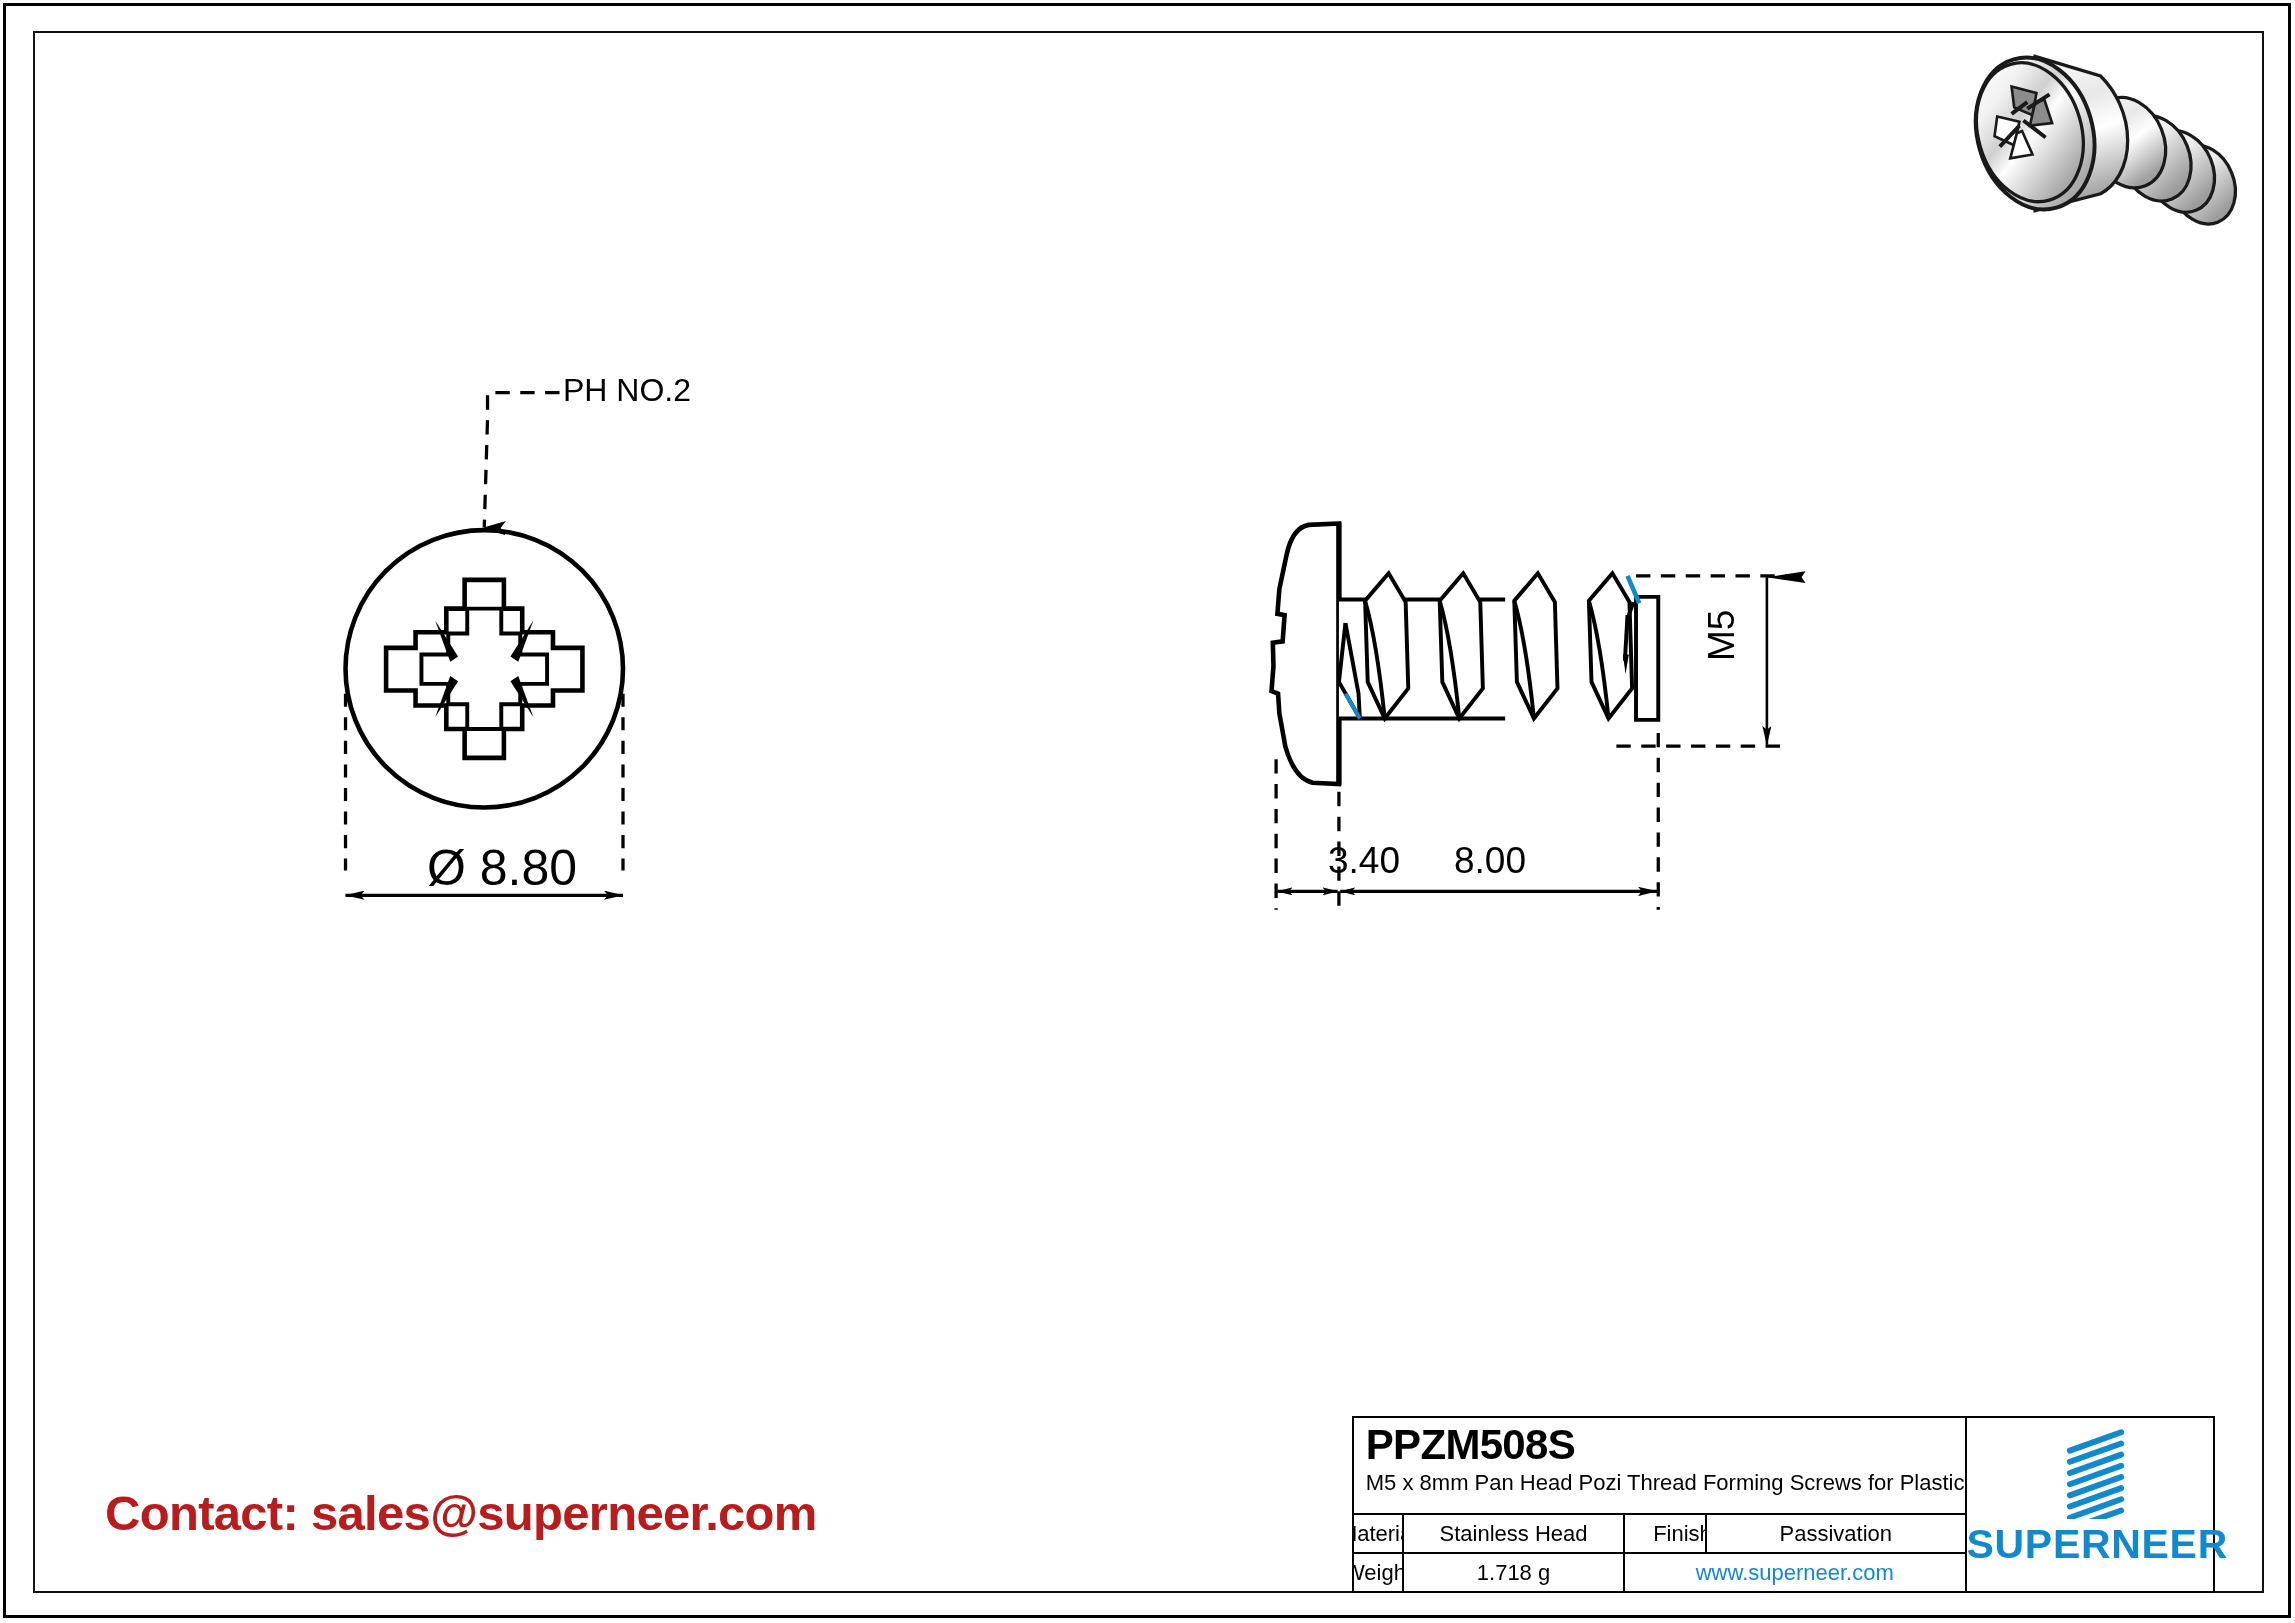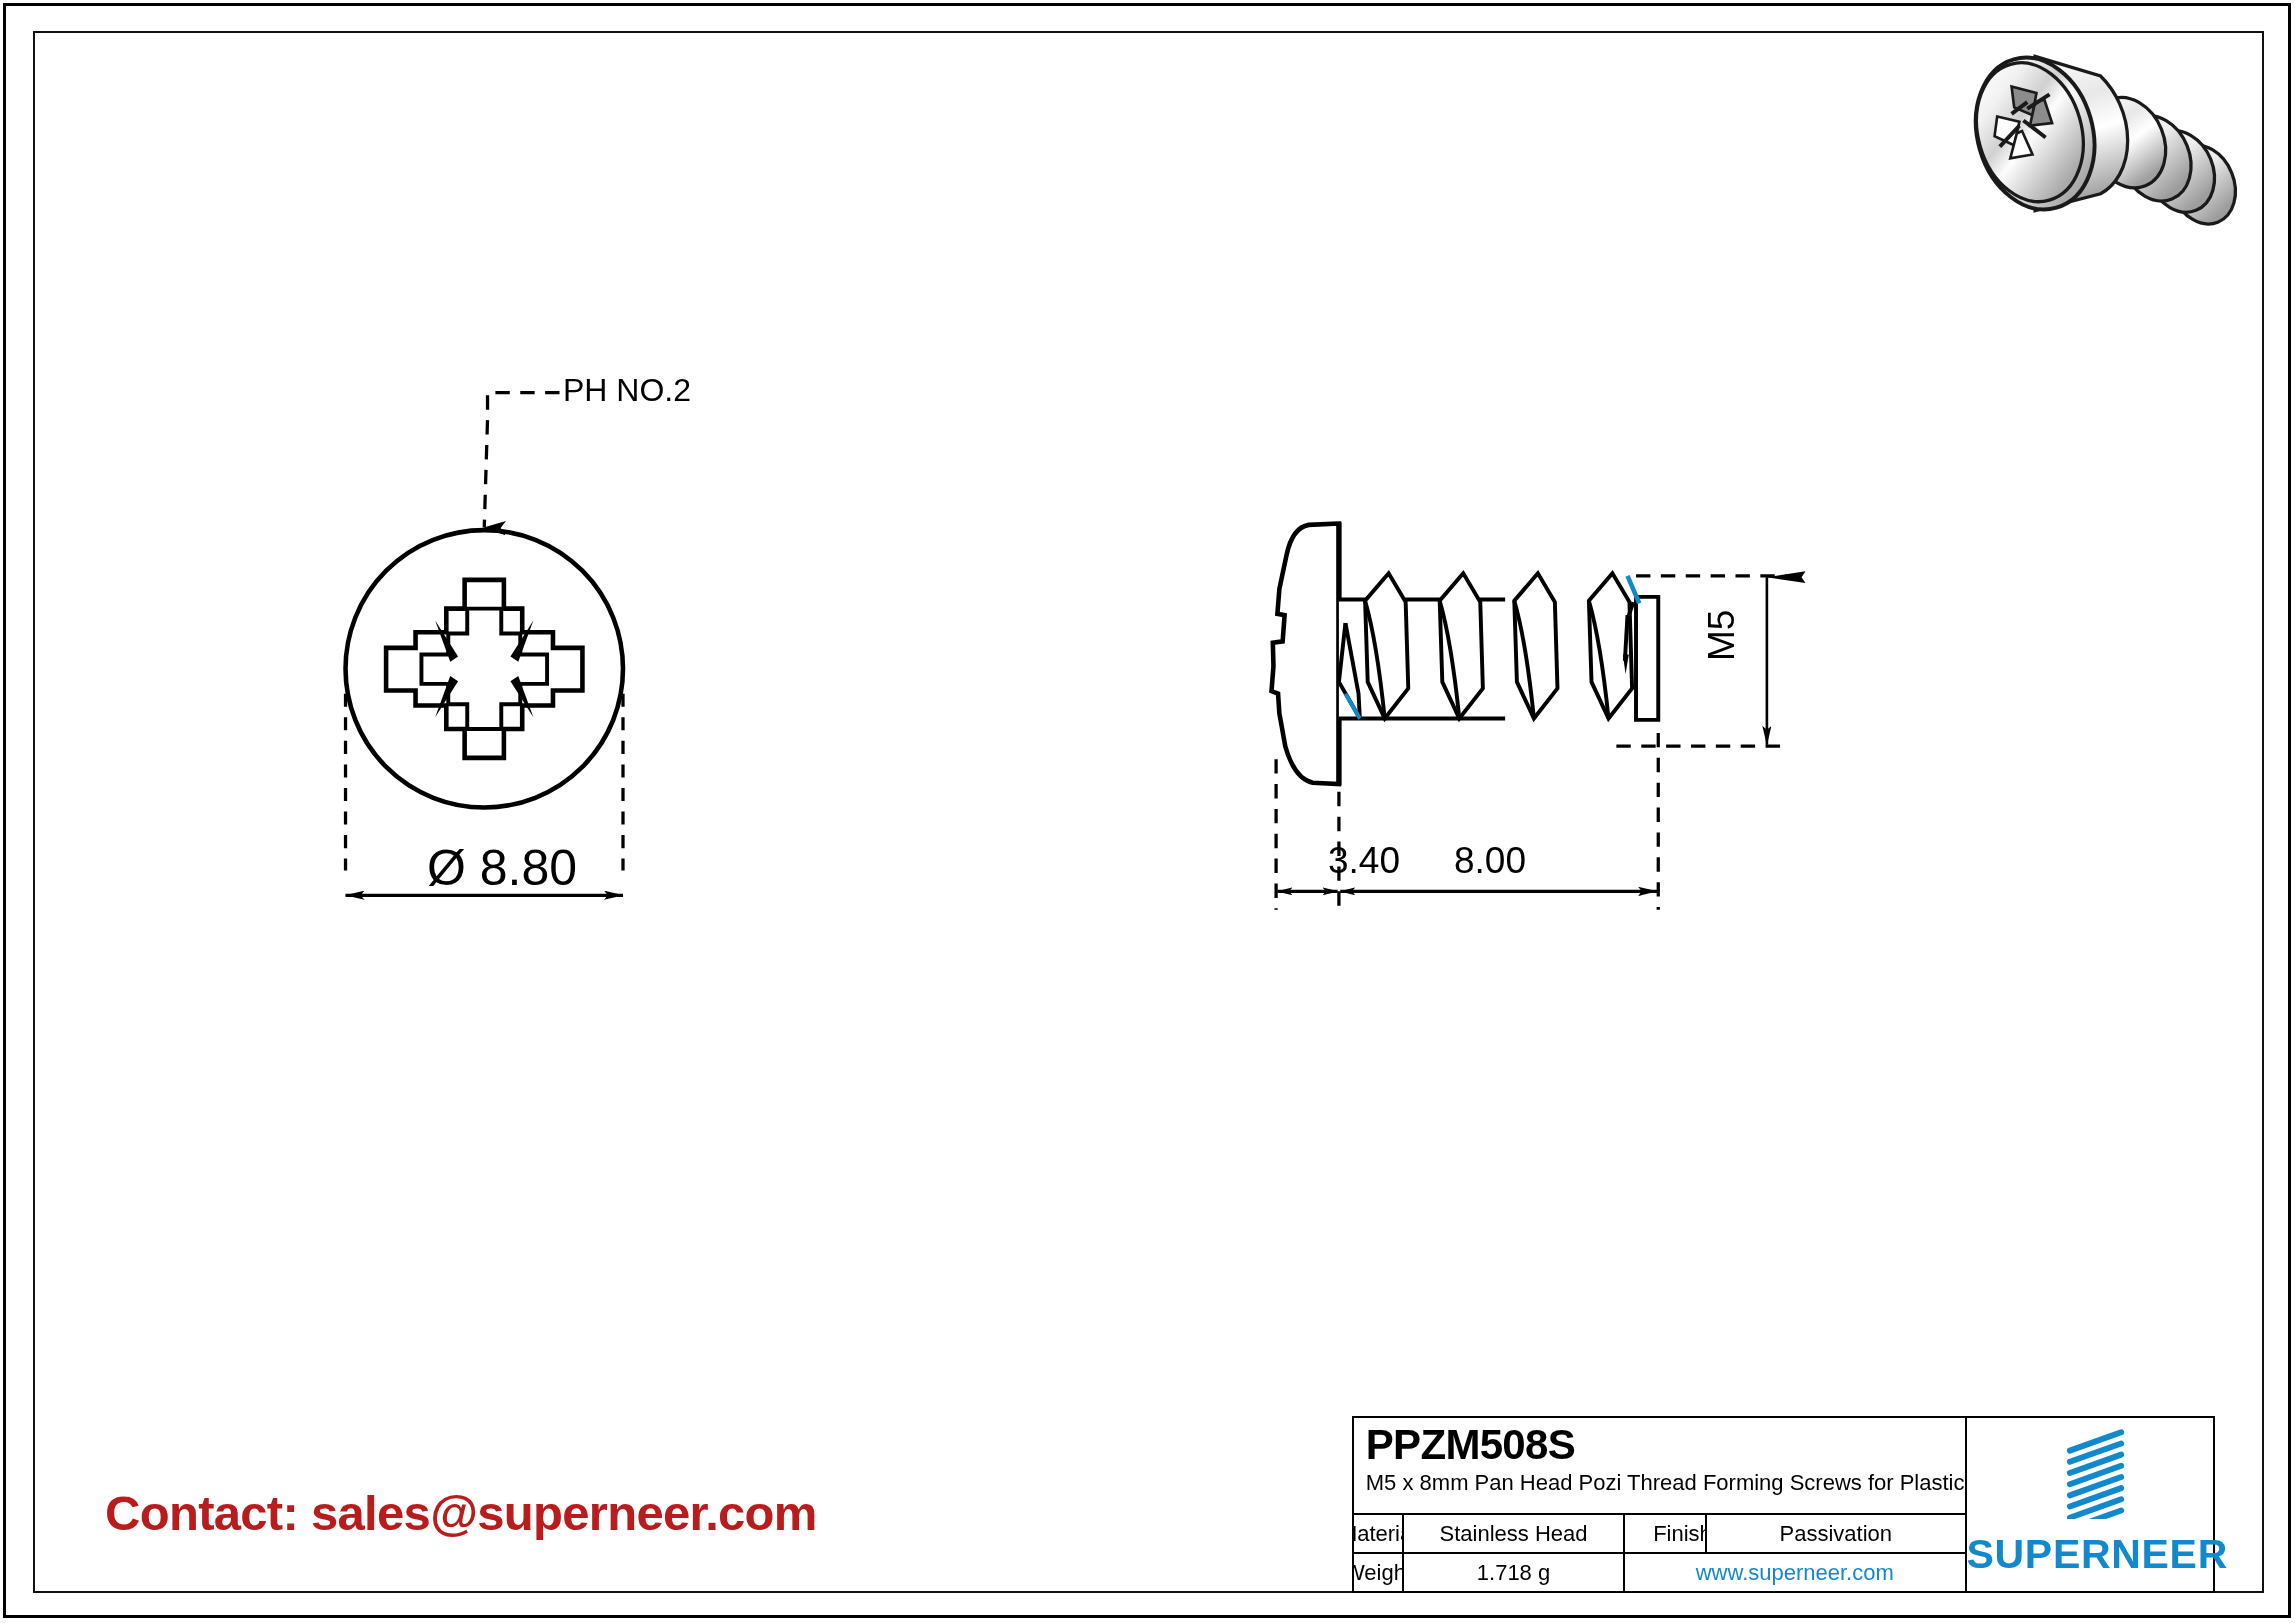--- a/index.html
+++ b/index.html
@@ -128,21 +128,21 @@
     width: 79px;
     height: 92px;
   }
   #logo-word {
     font-family: "Liberation Sans", sans-serif;
     font-weight: bold;
     font-size: 41px;
     letter-spacing: 0.7px;
     color: #1189CC;
     line-height: 42px;
-    margin-top: 14px;
+    margin-top: 4px;
     white-space: nowrap;
   }
   
   #render-3d {
     position: absolute;
     left: 1937px;
     top: 29.5px;
     width: 314px;
     height: 262px;
   }

